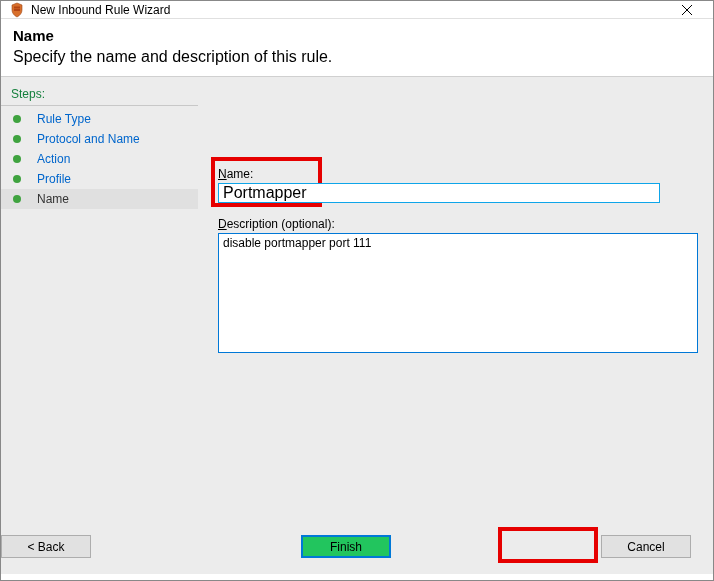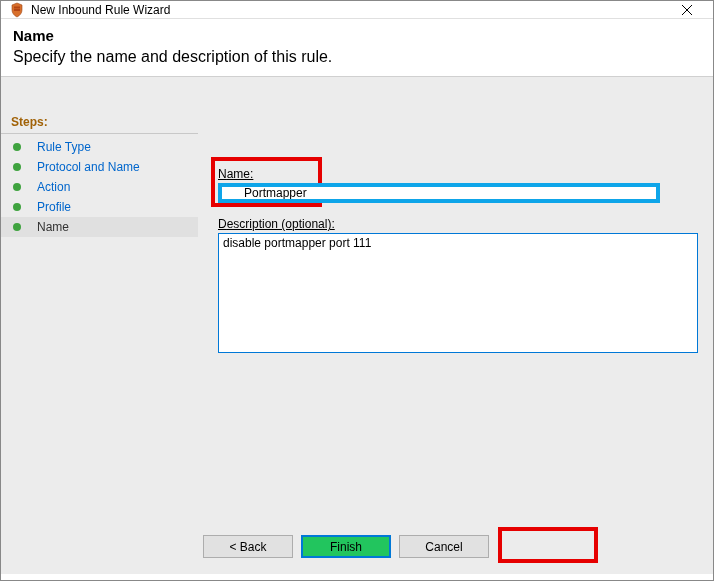--- a/index.html
+++ b/index.html
@@ -61,27 +61,26 @@
     display: flex;
     height: 442px;
     background: #ececec;
   }
   .sidebar {
     width: 197px;
     background: #ececec;
     padding: 8px 0 0 0;
   }
   .sidebar .steps-label {
-    font-weight: bold;
+    font-weight: normal;
     padding: 2px 10px 4px 10px;
     font-size: 12px;
-    color: #a16207;
+    color: #15803d;
     border-bottom: 1px solid #c8c8c8;
     margin-bottom: 3px;
-    margin-top: 28px;
   }
   .sidebar .step {
     display: flex;
     align-items: center;
     gap: 16px;
     padding: 3px 8px 3px 12px;
     font-size: 12px;
     cursor: pointer;
   }
   .sidebar .step .bullet {
@@ -103,41 +102,40 @@
     flex: 1;
     position: relative;
     background: #ececec;
     padding: 0;
   }
   .form-area {
     position: absolute;
     left: 20px;
     top: 90px;
     right: 30px;
-    text-decoration: underline;
   }
   .field-label {
     font-size: 12px;
     color: #000;
     margin-bottom: 2px;
     display: block;
     text-decoration: underline;
     text-decoration-color: transparent;
   }
   .name-label {
     position: relative;
   }
   .underline-n { text-decoration: underline; }
   .name-input {
     width: 442px;
     height: 20px;
     font-family: inherit;
-    font-size: 12px;
-    padding: 1px 22px;
-    border: 4px solid #0ea5e9;
+    font-size: 16px;
+    padding: 1px 4px;
+    border: 1px solid #0ea5e9;
     background: #fff;
   }
   .desc-textarea {
     width: 480px;
     height: 120px;
     font-family: inherit;
     font-size: 12px;
     padding: 2px 4px;
     border: 1px solid #0078d7;
     background: #fff;
@@ -150,23 +148,23 @@
     top: 80px;
     width: 111px;
     height: 50px;
     pointer-events: none;
   }
   .footer {
     position: relative;
     height: 55px;
     background: #ececec;
     display: flex;
-    justify-content: center;
-    align-items: center;
-    gap: 8px;
+    justify-content: space-between;
+    align-items: center;
+    gap: 20px;
     padding-right: 22px;
   }
   .btn {
     width: 90px;
     height: 23px;
     font-family: inherit;
     font-size: 12px;
     background: #e1e1e1;
     border: 1px solid #adadad;
     cursor: pointer;

